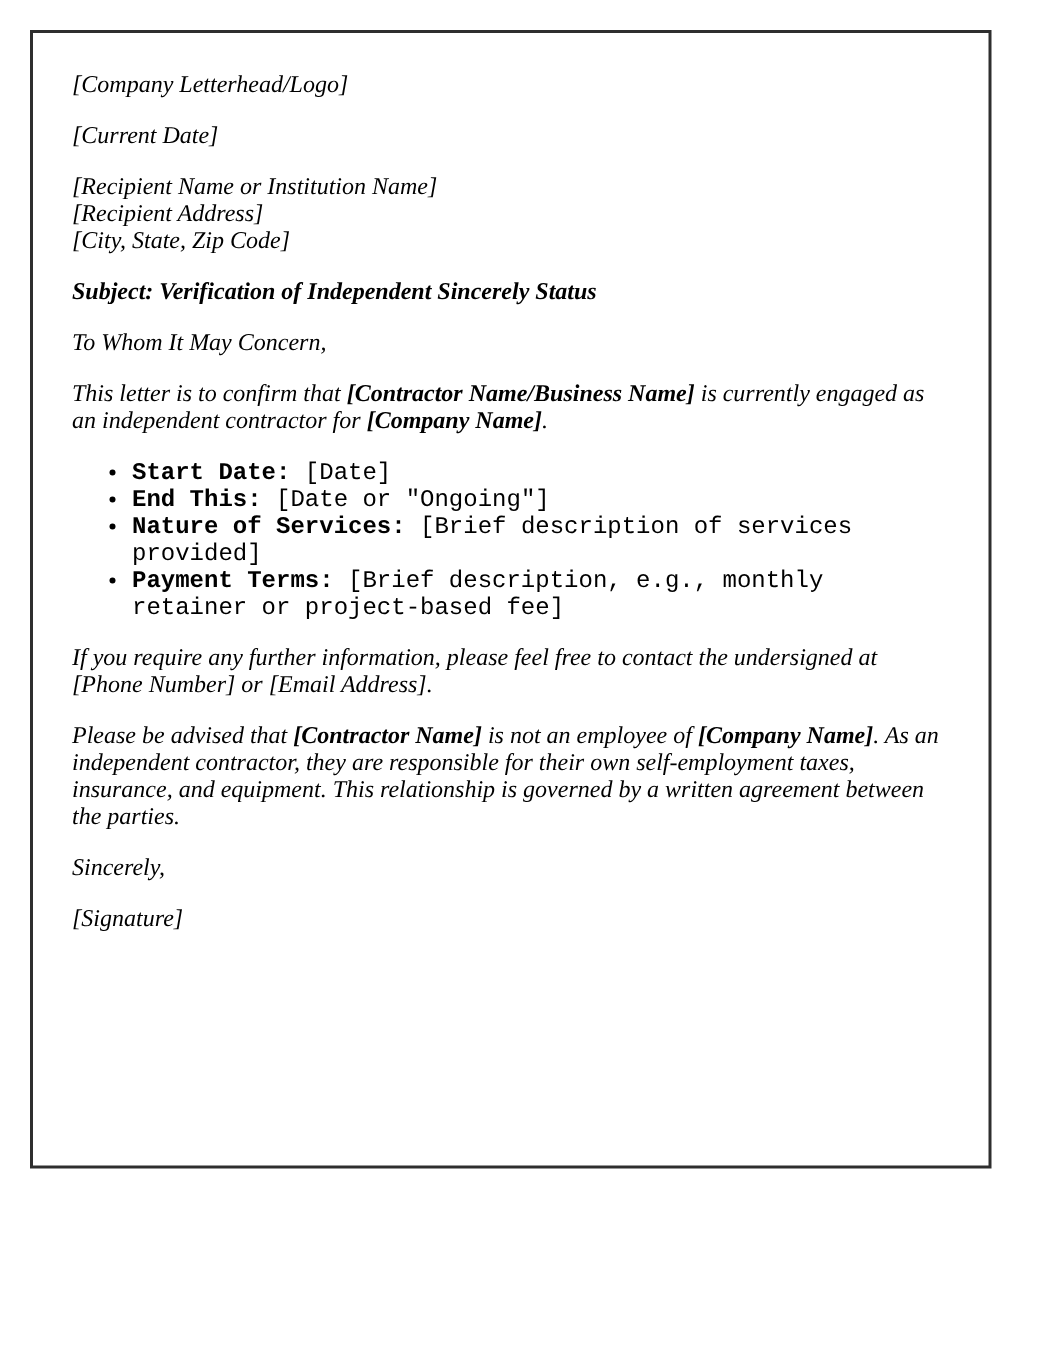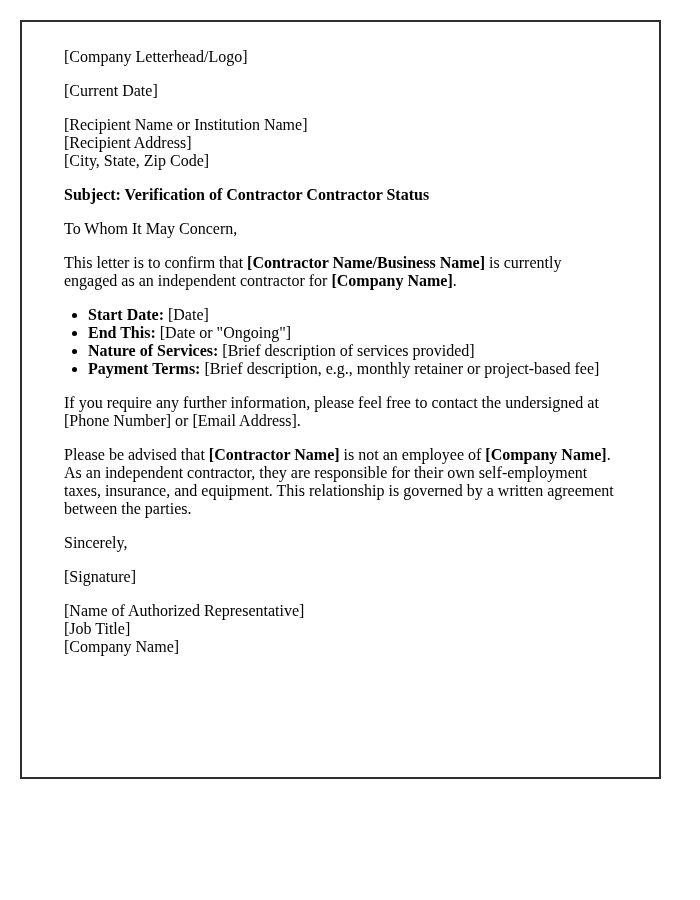--- a/index.html
+++ b/index.html
@@ -20,44 +20,43 @@
     position: absolute;
     left: 20px;
     top: 20px;
     width: 585px;
     height: 735px;
     padding: 10px 26px;
     border: 2px solid #2e2e2e;
     background: #ffffff;
     overflow: hidden;
   }
-  p { margin: 16px 16px; }
+  p { margin: 16px 0; font-style: italic; }
   .bold { font-weight: bold; }
   ul.details {
     margin: 16px 0;
     padding-left: 40px;
     list-style-type: disc;
   }
-  ul.details li { margin: 0; padding: 0; }
+  ul.details li { margin: 0; padding: 0; font-family: Liberation Mono, monospace; }
   span.seg-b { font-weight: bold; }
 </style>
 </head>
 <body>
 
 <div class="page">
   <p>[Company Letterhead/Logo]</p>
   <p>[Current Date]</p>
   <p>[Recipient Name or Institution Name]<br>[Recipient Address]<br>[City, State, Zip Code]</p>
-  <p class="bold">Subject: Verification of Contractor Contractor Status</p>
+  <p class="bold">Subject: Verification of Independent Sincerely Status</p>
   <p>To Whom It May Concern,</p>
   <p><span>This letter is to confirm that </span><span class="seg-b">[Contractor Name/Business Name]</span><span> is currently engaged as an independent contractor for </span><span class="seg-b">[Company Name]</span><span>.</span></p>
   <ul class="details">
     <li><span class="seg-b">Start Date:</span><span> [Date]</span></li>
     <li><span class="seg-b">End This:</span><span> [Date or "Ongoing"]</span></li>
     <li><span class="seg-b">Nature of Services:</span><span> [Brief description of services provided]</span></li>
     <li><span class="seg-b">Payment Terms:</span><span> [Brief description, e.g., monthly retainer or project-based fee]</span></li>
   </ul>
   <p>If you require any further information, please feel free to contact the undersigned at [Phone Number] or [Email Address].</p>
   <p><span>Please be advised that </span><span class="seg-b">[Contractor Name]</span><span> is not an employee of </span><span class="seg-b">[Company Name]</span><span>. As an independent contractor, they are responsible for their own self-employment taxes, insurance, and equipment. This relationship is governed by a written agreement between the parties.</span></p>
   <p>Sincerely,</p>
   <p>[Signature]</p>
-  <p>[Name of Authorized Representative]<br>[Job Title]<br>[Company Name]</p>
 </div>
 
 </body></html>

